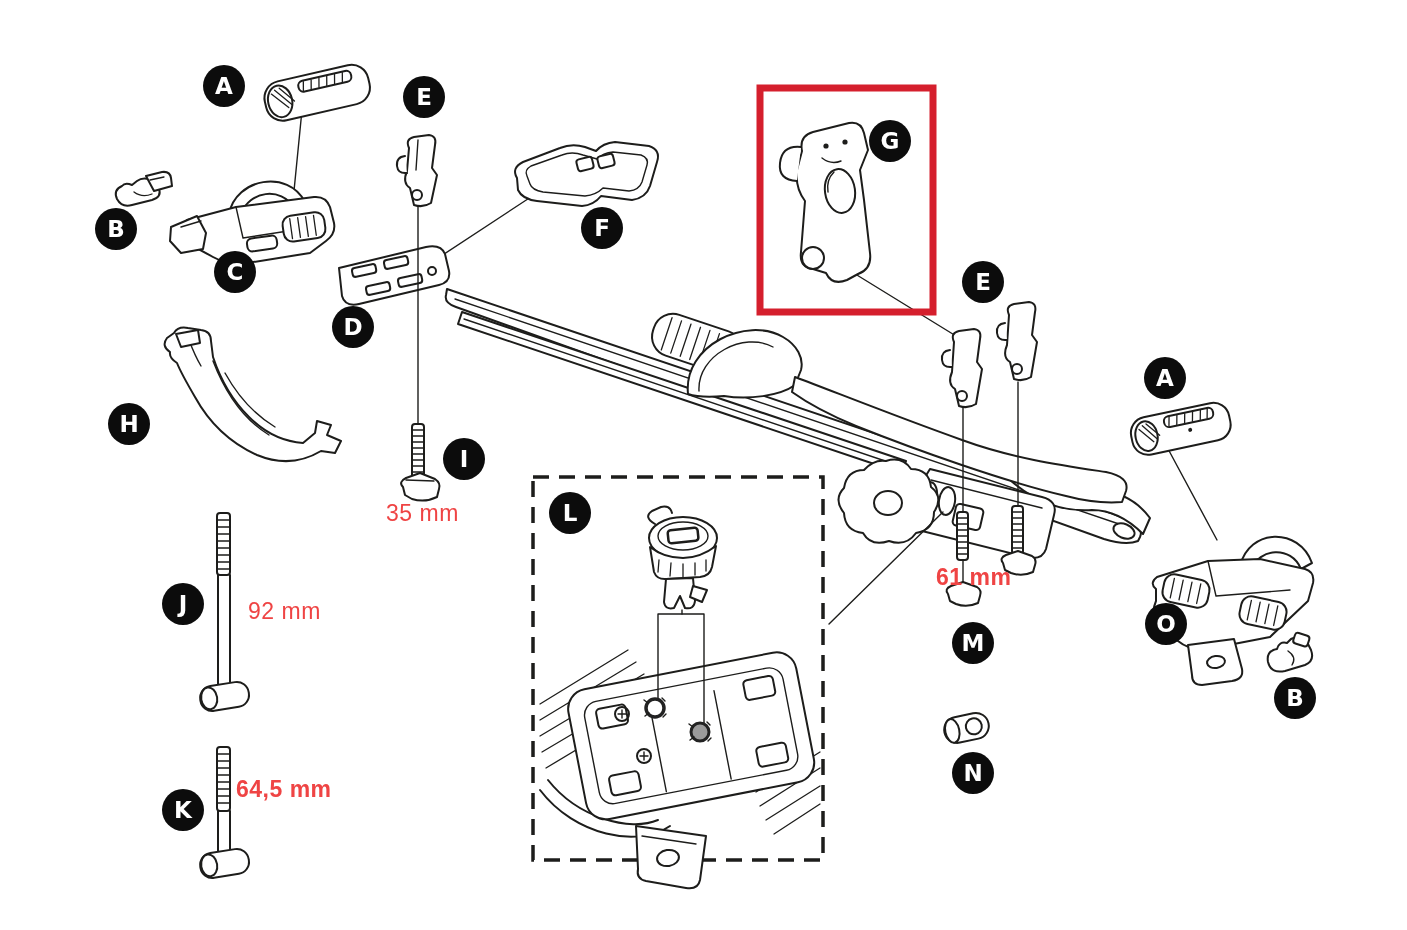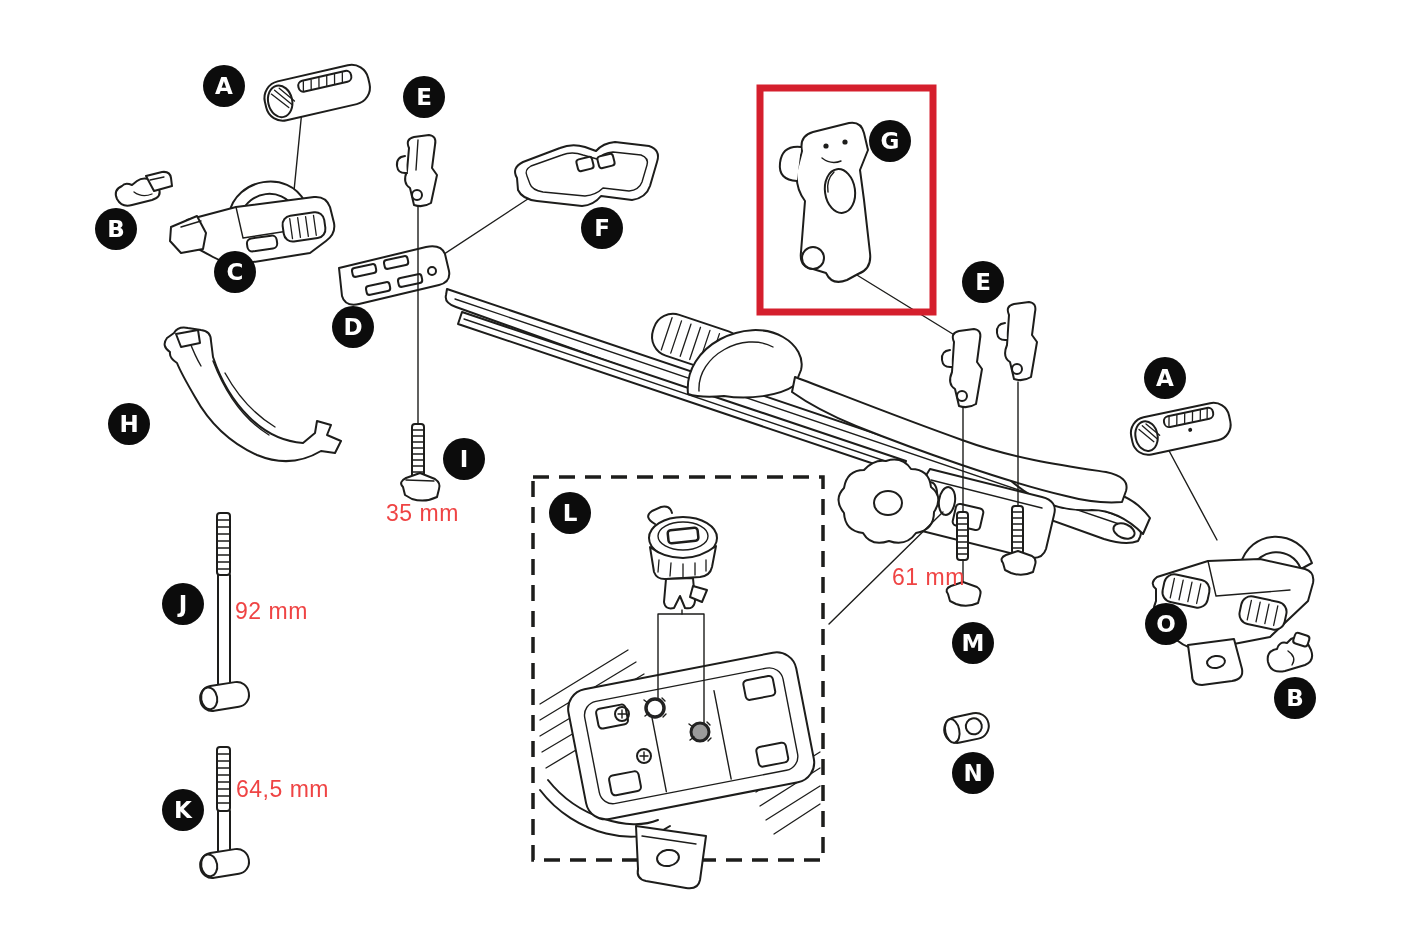--- a/index.html
+++ b/index.html
@@ -276,17 +276,17 @@
 <div class="badge" style="left:162px;top:583px;">J</div>
 <div class="badge" style="left:162px;top:789px;">K</div>
 <div class="badge" style="left:549px;top:492px;">L</div>
 <div class="badge" style="left:952px;top:622px;">M</div>
 <div class="badge" style="left:952px;top:752px;">N</div>
 <div class="badge" style="left:1145px;top:603px;">O</div>
 <div class="badge" style="left:1144px;top:357px;">A</div>
 <div class="badge" style="left:1274px;top:677px;">B</div>
 
 <div class="meas" style="left:386px;top:500px;">35 mm</div>
-<div class="meas" style="left:235px;top:598px;text-align:center;">92 mm</div>
-<div class="meas" style="left:236px;top:776px;">64,5 mm</div>
-<div class="meas" style="left:892px;top:564px;">61 mm</div>
+<div class="meas" style="left:248px;top:598px;text-align:center;">92 mm</div>
+<div class="meas" style="left:236px;top:776px;font-weight:bold;">64,5 mm</div>
+<div class="meas" style="left:936px;top:564px;font-weight:bold;">61 mm</div>
 
 </div>
 
 </body></html>

